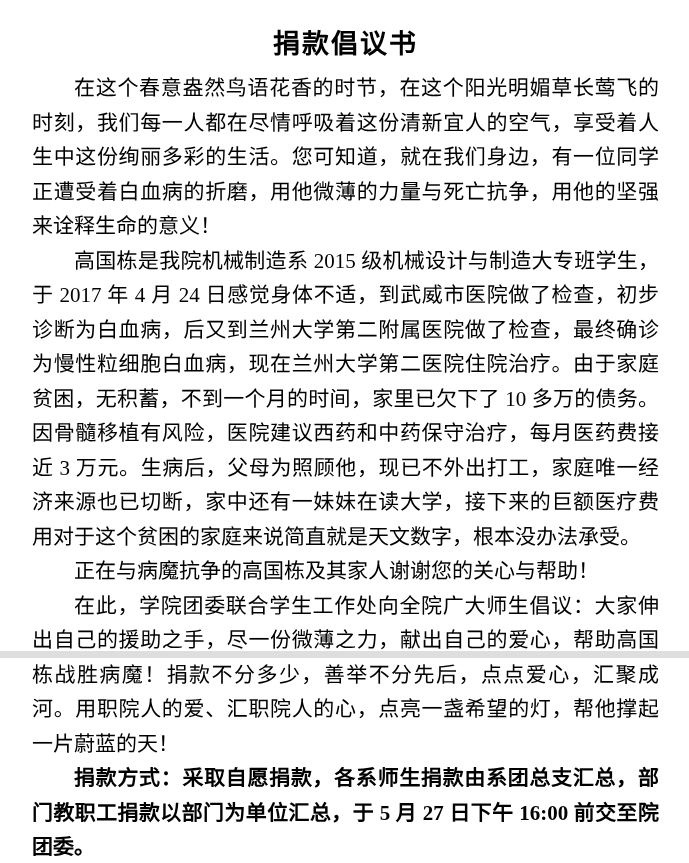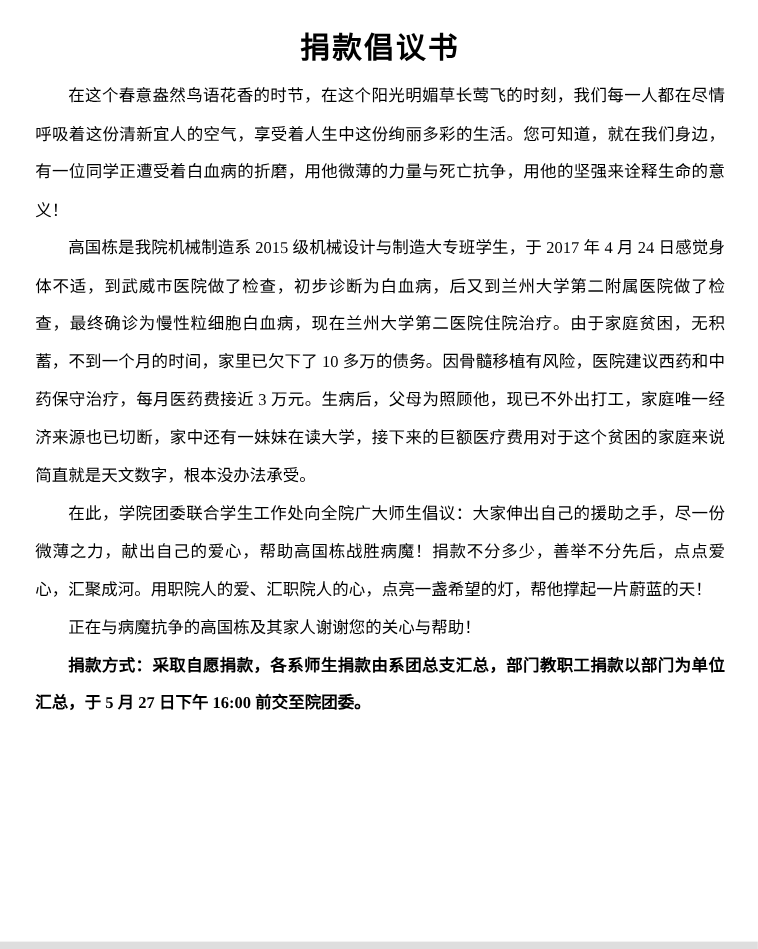--- a/index.html
+++ b/index.html
@@ -5,21 +5,21 @@
   * { box-sizing: border-box; margin: 0; padding: 0; }
   html, body {
     width: 689px;
     height: 863px;
     background: #ffffff;
     overflow: hidden;
   }
   .page {
     position: relative;
     width: 689px;
-    height: 863px;
+    height: 658px;
     background: #ffffff;
     font-family: "Liberation Serif", "DejaVu Serif", serif;
     color: #000000;
   }
   .content {
     padding: 24px 30px 0 32px;
   }
   .title {
     text-align: center;
     font-size: 27px;
@@ -27,21 +27,21 @@
     font-weight: bold;
     letter-spacing: 2px;
     margin-bottom: 7px;
   }
   .salutation {
     font-size: 21px;
     line-height: 34.5px;
     text-align: left;
   }
   .para {
-    font-size: 15px;
+    font-size: 21px;
     line-height: 34.5px;
     text-align: justify;
     text-indent: 2em;
     word-break: break-all;
   }
   .para.bold {
     font-weight: bold;
   }
   .bottom-strip {
     position: absolute;
@@ -53,19 +53,19 @@
   }
 </style>
 </head>
 <body>
 
 <div class="page">
   <div class="content">
     <h1 class="title">捐款倡议书</h1>
     <p class="para">在这个春意盎然鸟语花香的时节，在这个阳光明媚草长莺飞的时刻，我们每一人都在尽情呼吸着这份清新宜人的空气，享受着人生中这份绚丽多彩的生活。您可知道，就在我们身边，有一位同学正遭受着白血病的折磨，用他微薄的力量与死亡抗争，用他的坚强来诠释生命的意义！</p>
     <p class="para">高国栋是我院机械制造系 2015 级机械设计与制造大专班学生，于 2017 年 4 月 24 日感觉身体不适，到武威市医院做了检查，初步诊断为白血病，后又到兰州大学第二附属医院做了检查，最终确诊为慢性粒细胞白血病，现在兰州大学第二医院住院治疗。由于家庭贫困，无积蓄，不到一个月的时间，家里已欠下了 10 多万的债务。因骨髓移植有风险，医院建议西药和中药保守治疗，每月医药费接近 3 万元。生病后，父母为照顾他，现已不外出打工，家庭唯一经济来源也已切断，家中还有一妹妹在读大学，接下来的巨额医疗费用对于这个贫困的家庭来说简直就是天文数字，根本没办法承受。</p>
+    <p class="para">正在与病魔抗争的高国栋及其家人谢谢您的关心与帮助！</p>
     <p class="para">在此，学院团委联合学生工作处向全院广大师生倡议：大家伸出自己的援助之手，尽一份微薄之力，献出自己的爱心，帮助高国栋战胜病魔！捐款不分多少，善举不分先后，点点爱心，汇聚成河。用职院人的爱、汇职院人的心，点亮一盏希望的灯，帮他撑起一片蔚蓝的天！</p>
-    <p class="para">正在与病魔抗争的高国栋及其家人谢谢您的关心与帮助！</p>
     <p class="para bold">捐款方式：采取自愿捐款，各系师生捐款由系团总支汇总，部门教职工捐款以部门为单位汇总，于 5 月 27 日下午 16:00 前交至院团委。</p>
 
   </div>
   <div class="bottom-strip" style="background: rgb(222, 222, 222);"></div>
 </div>
 
 </body></html>

